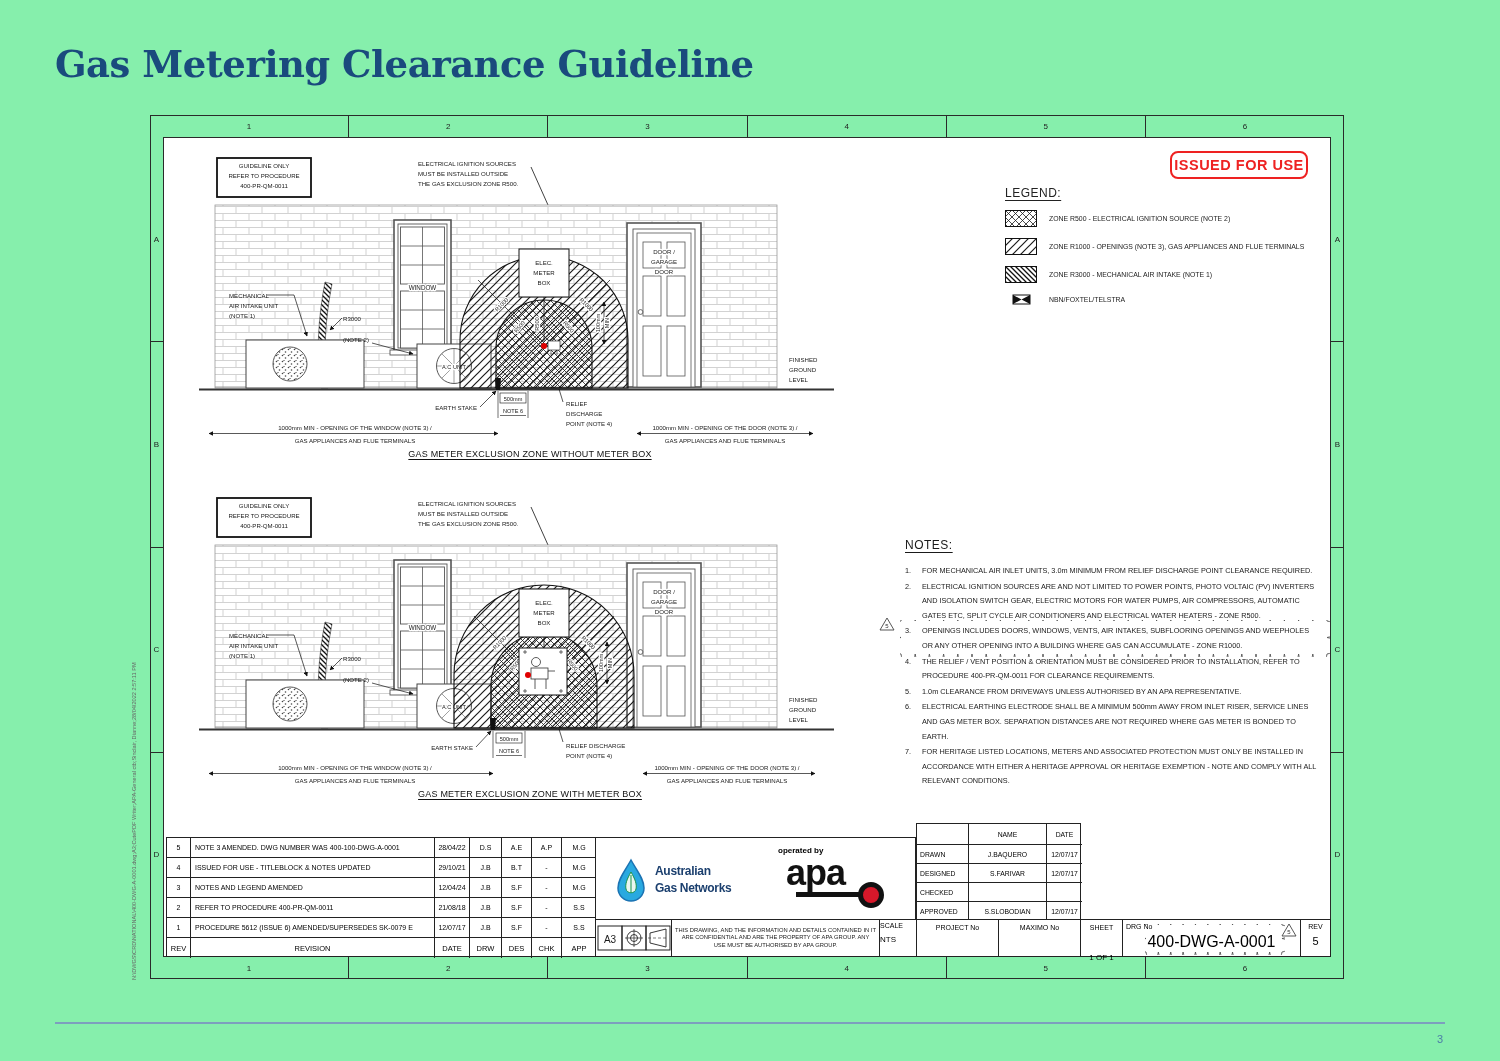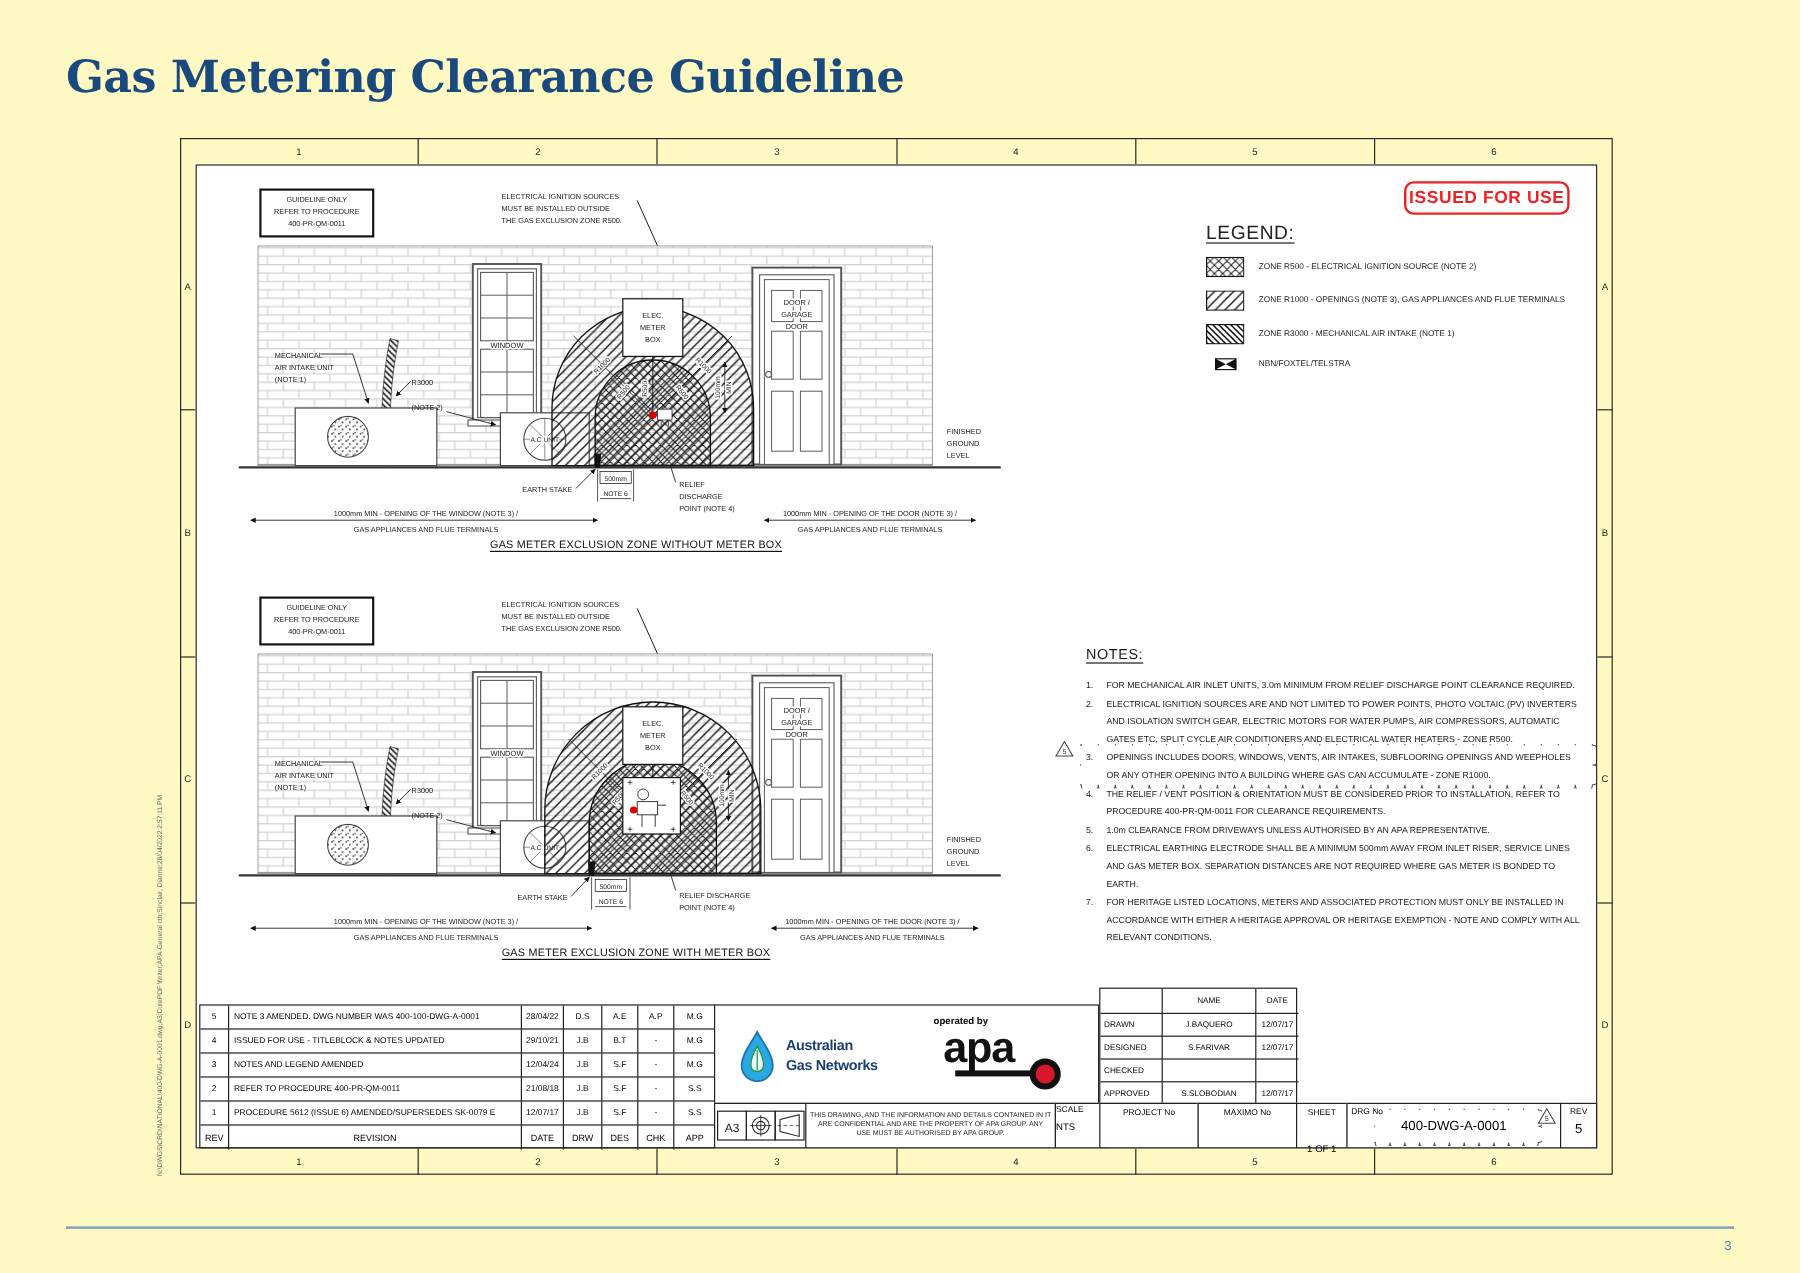--- a/index.html
+++ b/index.html
@@ -1,19 +1,19 @@
 <!DOCTYPE html>
 <html><head>
 <meta charset="utf-8">
 <style>
   * { box-sizing: border-box; margin: 0; padding: 0; }
   html,body { width:1500px; height:1061px; background:#ffffff; overflow:hidden;
               font-family:"Liberation Sans", sans-serif; }
   .abs { position:absolute; }
-  #page { position:relative; width:1500px; height:1061px; background:#fef9c3; }
+  #page { position:relative; width:1500px; height:1061px; background:#86efac; }
 
   
   #header-title { left:55px; top:42px; font-family:"DejaVu Serif", serif;
     font-weight:bold; font-size:37px; color:#1a4a7d; letter-spacing:-0.5px; }
   #footer-rule { left:55px; top:1022px; width:1390px; height:2px; background:#7d9fbe; }
   #page-number { left:1425px; top:1033px; width:30px; text-align:center;
     font-size:11px; color:#4d7ea8; }
 
   
   .sheet-line { border:1px solid #2a2a2a; }
@@ -30,21 +30,21 @@
 
   #plot-stamp { left:131px; top:980px; width:430px; transform:rotate(-90deg);
     transform-origin:top left; font-size:5.6px; color:#666; white-space:nowrap; }
 
   
   #issued-stamp { left:1170px; top:151px; width:138px; height:28px;
     border:2.5px solid #ee2222; border-radius:8px; color:#ee2222; font-weight:bold;
     font-size:14.5px; display:flex; align-items:center; justify-content:center;
     letter-spacing:0.5px; background:#fff; }
   #legend { left:1005px; top:186px; width:330px; color:#222; }
-  #legend .hd { font-size:16px; letter-spacing:0.5px; text-decoration:underline;
+  #legend .hd { font-size:12px; letter-spacing:0.5px; text-decoration:underline;
     text-underline-offset:3px; margin-bottom:10px; }
   .legend-row { display:flex; align-items:center; margin-bottom:11px; }
   .legend-row .sw { width:32px; display:flex; justify-content:center; margin-right:12px; }
   .legend-row .lb { font-size:6.9px; }
 
   #notes { left:905px; top:538px; width:420px; color:#1a1a1a; }
   #notes .hd { font-size:12px; letter-spacing:0.5px; text-decoration:underline;
     text-underline-offset:3px; margin-bottom:12px; }
   .note-item { position:relative; display:flex; font-size:7.3px; line-height:14.6px;
     margin-bottom:1px; }
@@ -103,21 +103,21 @@
   #title-cell .ln { font-size:10.5px; margin-top:6.5px; }
   #project-cell, #maximo-cell { font-size:7px; text-align:center; padding-top:4px; }
   #project-cell { left:916px; top:919px; width:83px; height:38px; }
   #maximo-cell  { left:998px; top:919px; width:83px; height:38px; }
   #sheet-cell   { left:1080px; top:919px; width:43px; height:38px; text-align:center;
                   font-size:7px; padding-top:4px; }
   #sheet-cell .v { font-size:8px; margin-top:22px; }
   #drg-cell     { left:1122px; top:919px; width:179px; height:38px; font-size:7px; }
   #drg-cell .lab { position:absolute; left:3px; top:3px; }
   #drg-cell .val { position:absolute; left:0; top:13px; width:100%;
-                   text-align:center; font-size:11px; }
+                   text-align:center; font-size:16px; }
   #rev-cell     { left:1300px; top:919px; width:31px; height:38px; text-align:center;
                   font-size:7px; padding-top:3px; }
   #rev-cell .v  { font-size:11px; margin-top:5px; }
 
   
   #agn-logo { position:absolute; left:18px; top:20px; display:flex; align-items:center; }
   #agn-text { font-weight:bold; font-size:12px; color:#1b3f6e; line-height:17px;
     margin-left:7px; letter-spacing:-0.3px; }
   #apa-logo { position:absolute; left:178px; top:6px; width:130px; height:72px; }
   #operated-by { position:absolute; left:4px; top:2px; font-weight:bold; font-size:8px; }

